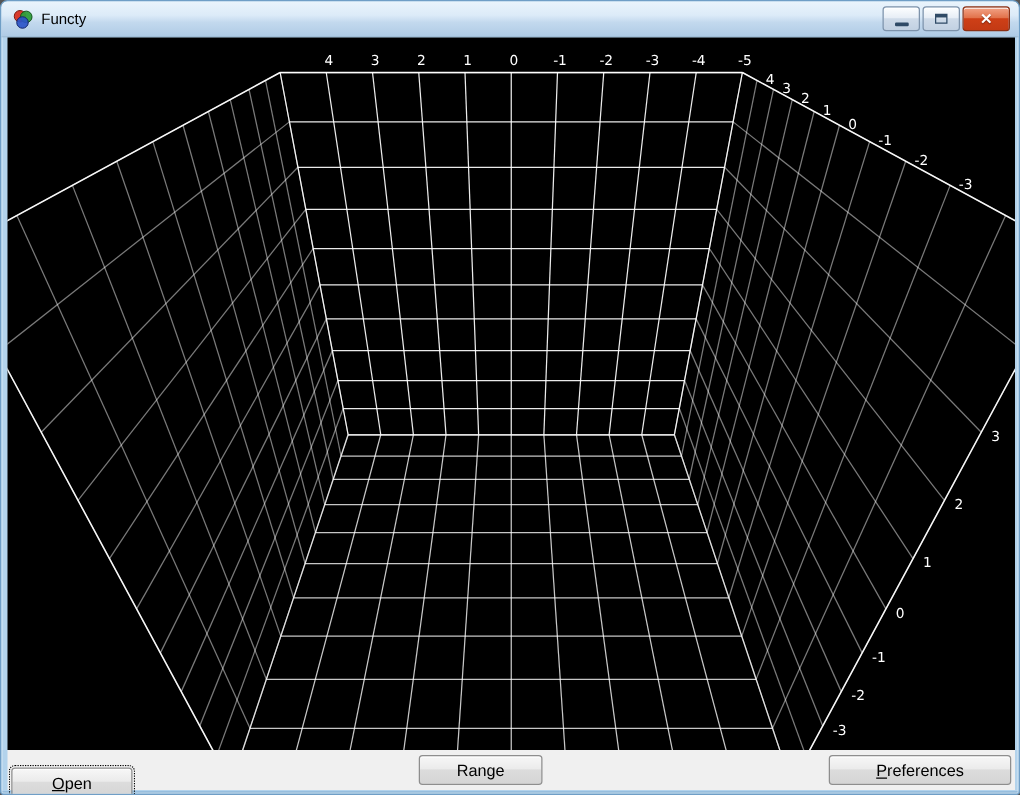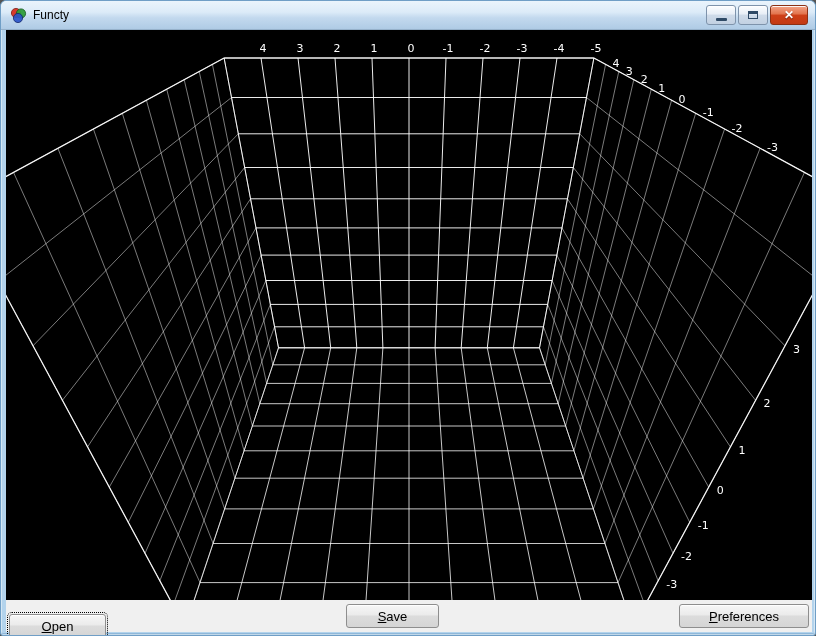--- a/index.html
+++ b/index.html
@@ -221,18 +221,18 @@
         <text x="710.7" y="464.1" text-anchor="start" class="tick-label">0</text>
         <text x="691.7" y="499.3" text-anchor="start" class="tick-label">-1</text>
         <text x="675.0" y="530.3" text-anchor="start" class="tick-label">-2</text>
         <text x="660.2" y="557.8" text-anchor="start" class="tick-label">-3</text>
         <text x="646.9" y="582.3" text-anchor="start" class="tick-label">-4</text>
       </svg>
   </div>
 
   <div class="toolbar">
       <button class="btn focused" style="width: 97px; margin-top: 20px;"><u>O</u>pen</button>
-      <button class="btn" style="width: 93px;"><u>S</u>ave</button>
-      <button class="btn" style="width: 130px;"><u>P</u>references</button>
+      <button class="btn" style="width: 99px;">Range</button>
+      <button class="btn" style="width: 146px;"><u>P</u>references</button>
     </div>
 
   <div class="bottom-border"></div>
 </div>
 
 </body></html>

